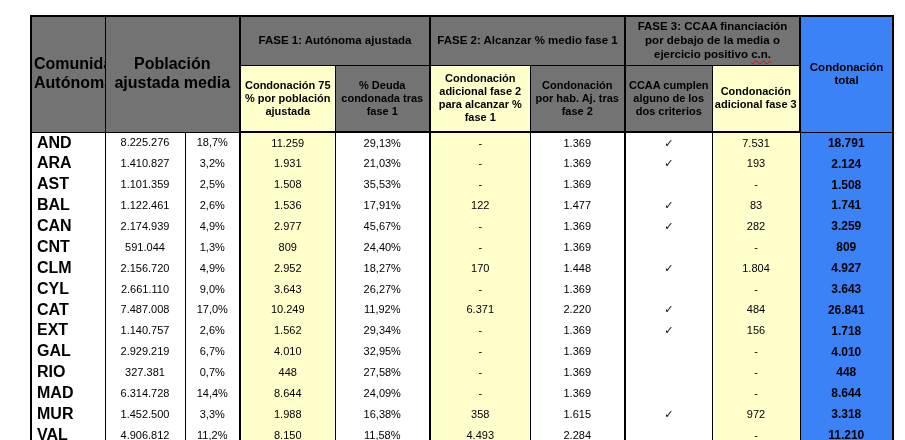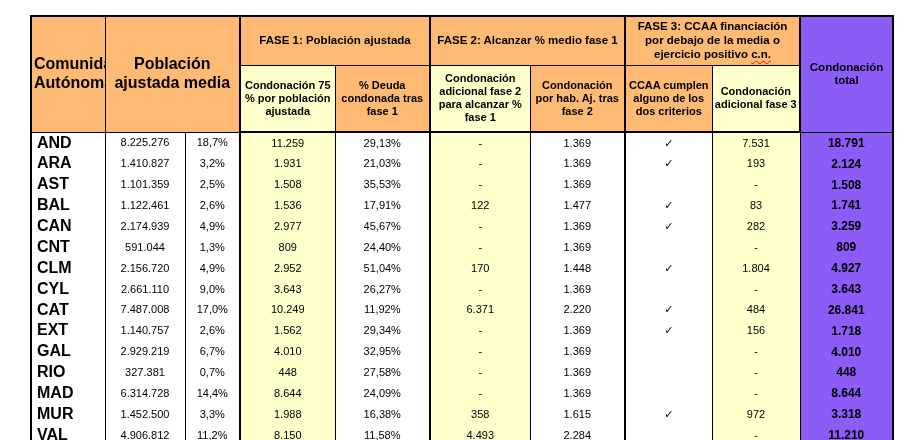--- a/index.html
+++ b/index.html
@@ -13,33 +13,33 @@
     border:2px solid #000;
   }
   th,td{
     margin:0;padding:1px 2px;vertical-align:middle;text-align:center;
     font-size:11px;line-height:1.18;overflow:hidden;
   }
   
   th,td{border-left:1px solid #000;}
   .gl{border-left:2px solid #000;}   
   
-  thead th{font-weight:bold;border-bottom:1px solid #000;background:#fdba74;}
+  thead th{font-weight:bold;border-bottom:1px solid #000;background:#737373;}
   thead tr.r1{height:49px;}
   thead tr.r2{height:67px;}
   thead tr.r2 th{border-bottom:2px solid #000;}
   th.mainhead{font-size:16px;}
   th.fase{font-size:11.5px;padding:2px 4px;}
   th.tothead{font-size:11.5px;}
   
   tbody td{border-top:none;border-bottom:none;height:17px;}
   tbody tr{height:17px;}
   td.code{text-align:left;font-weight:bold;padding-left:5px;font-size:16px;}
   .yellow{background:#FFFFCC;}
-  .gray{background:#8b5cf6;}
+  .gray{background:#3b82f6;}
   td.totcol{font-weight:bold;font-size:12px;}
   
   tr.totalrow td{border-top:2px solid #000;font-weight:bold;height:24px;font-size:12px;}
   tr.totalrow td.code{text-align:center;padding-left:0;}
   .cn{
     text-decoration-line:underline;
     text-decoration-style:wavy;
     text-decoration-color:#FF0000;
     text-decoration-thickness:1px;
     text-underline-offset:2px;
@@ -59,21 +59,21 @@
       <col style="width:100px">
     <col style="width:95px">
       <col style="width:87px">
       <col style="width:88px">
     <col style="width:93px">
   </colgroup>
   <thead>
     <tr class="r1">
       <th class="mainhead" rowspan="2">Comunidad Autónoma</th>
       <th class="mainhead" rowspan="2" colspan="2">Población ajustada media</th>
-      <th class="fase gl" colspan="2">FASE 1: Población ajustada</th>
+      <th class="fase gl" colspan="2">FASE 1: Autónoma ajustada</th>
       <th class="fase gl" colspan="2">FASE 2: Alcanzar % medio fase 1</th>
       <th class="fase gl" colspan="2"><span>FASE 3: CCAA financiación por debajo de la media o ejercicio positivo </span><span class="cn">c.n.</span></th>
       <th class="tothead gray gl" rowspan="2">Condonación total</th>
     </tr>
     <tr class="r2">
       <th class="yellow gl">Condonación 75 % por población ajustada</th>
       <th>% Deuda condonada tras fase 1</th>
       <th class="yellow gl">Condonación adicional fase 2 para alcanzar % fase 1</th>
       <th>Condonación por hab. Aj. tras fase 2</th>
       <th class="gl">CCAA cumplen alguno de los dos criterios</th>
@@ -157,21 +157,21 @@
     <td class="gl"><span class="chk"></span></td>
     <td class="yellow">-</td>
     <td class="gray totcol">809</td>
   </tr>
 
   <tr>
     <td class="code">CLM</td>
     <td>2.156.720</td>
     <td>4,9%</td>
     <td class="yellow gl">2.952</td>
-    <td>51,04%</td>
+    <td>18,27%</td>
     <td class="yellow gl">170</td>
     <td>1.448</td>
     <td class="gl"><span class="chk">✓</span></td>
     <td class="yellow">1.804</td>
     <td class="gray totcol">4.927</td>
   </tr>
 
   <tr>
     <td class="code">CYL</td>
     <td>2.661.110</td>

